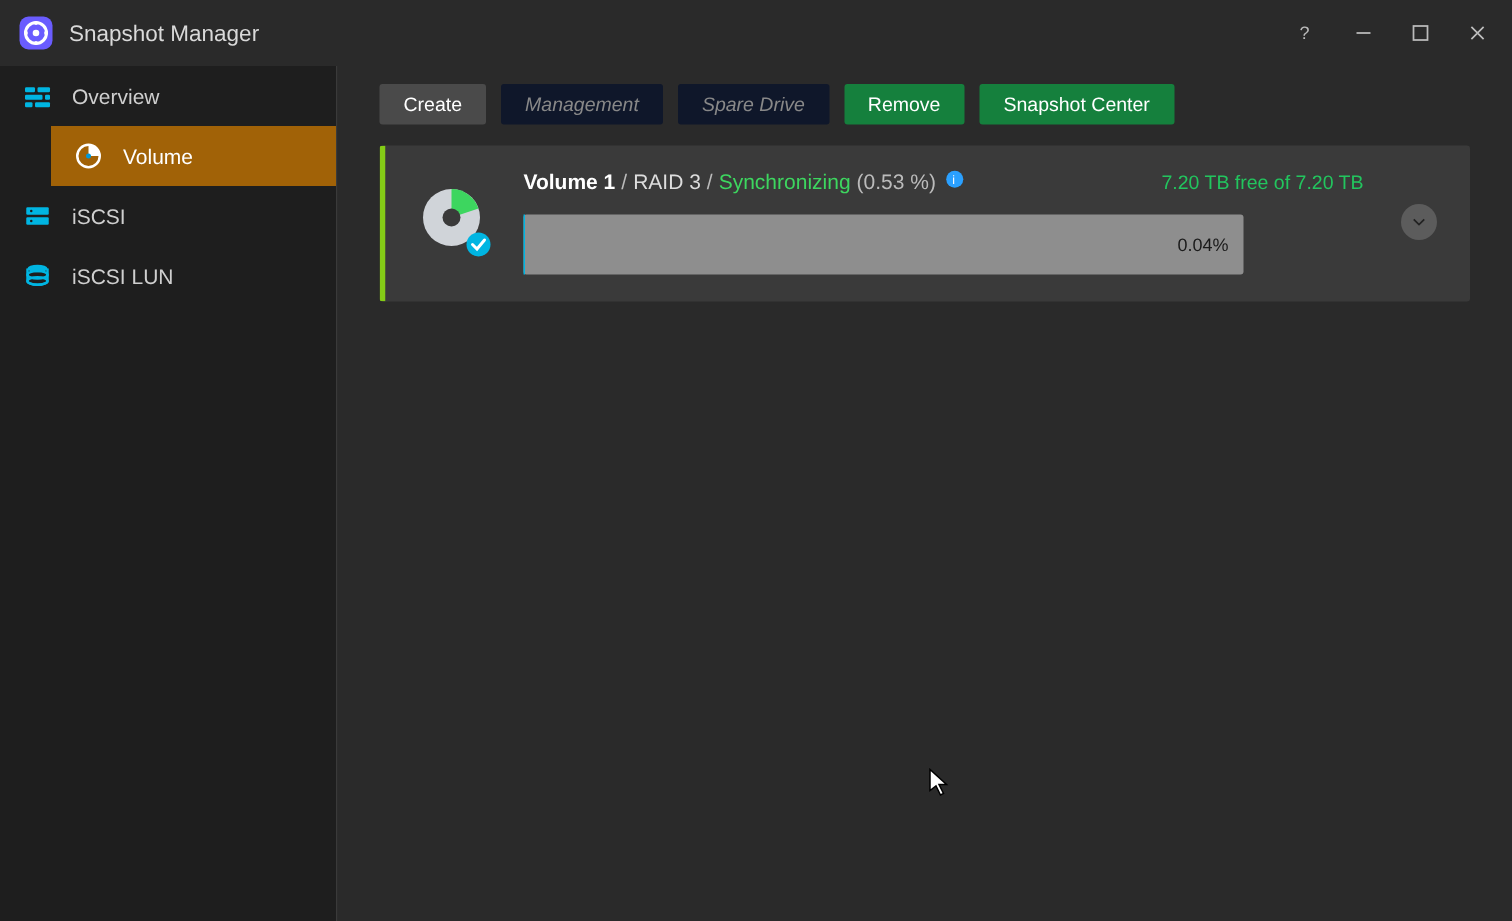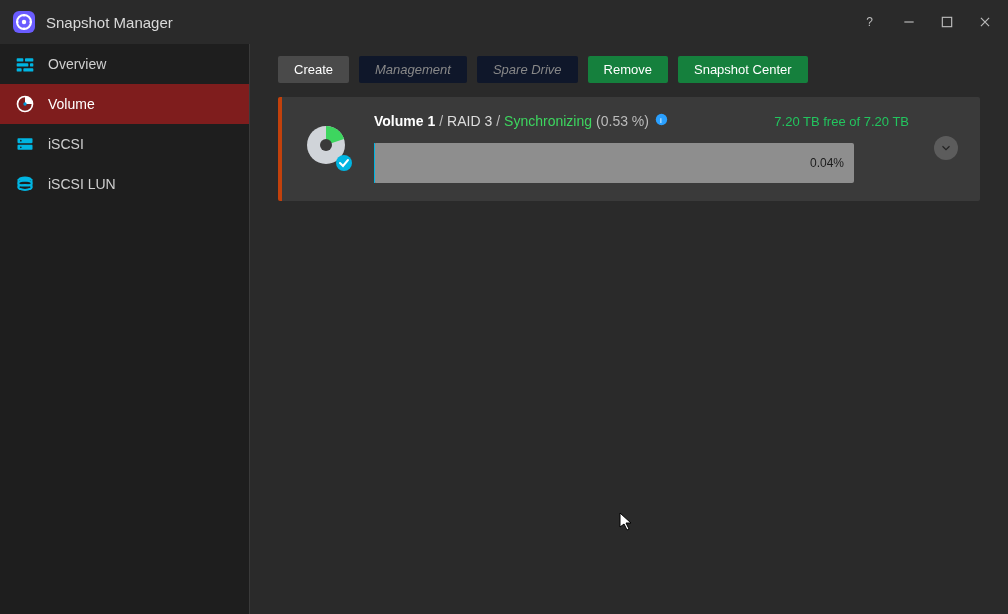--- a/index.html
+++ b/index.html
@@ -45,38 +45,39 @@
     justify-content: center;
     cursor: pointer;
     color: #bbb;
   }
 
   .container {
     display: flex;
     height: calc(100% - 44px);
   }
   .sidebar {
-    width: 250px;
+    width: 225px;
     background: #1e1e1e;
     border-right: 1px solid #3a3a3a;
     display: flex;
     flex-direction: column;
   }
   .sidebar-item {
     height: 40px;
     display: flex;
     align-items: center;
     padding: 0 14px;
     cursor: pointer;
     color: #cfcfcf;
     font-size: 14px;
   }
   .sidebar-item.active {
-    background: #7f1d1d;
+    background: #a16207;
     color: #fff;
+    margin-left: 34px;
   }
   .sidebar-item .icon {
     width: 22px;
     height: 22px;
     margin-right: 12px;
     display: flex;
     align-items: center;
     justify-content: center;
   }
 
@@ -108,21 +109,21 @@
   }
   .btn.disabled {
     background: #0f172a;
     color: #888;
     cursor: default;
     font-style: italic;
   }
 
   .volume-card {
     background: #3a3a3a;
-    border-left: 4px solid #c2410c;
+    border-left: 4px solid #84cc16;
     border-radius: 2px;
     padding: 16px 22px 18px 22px;
     display: flex;
     align-items: center;
     position: relative;
     justify-content: center;
   }
   .vol-icon {
     width: 50px;
     height: 50px;

